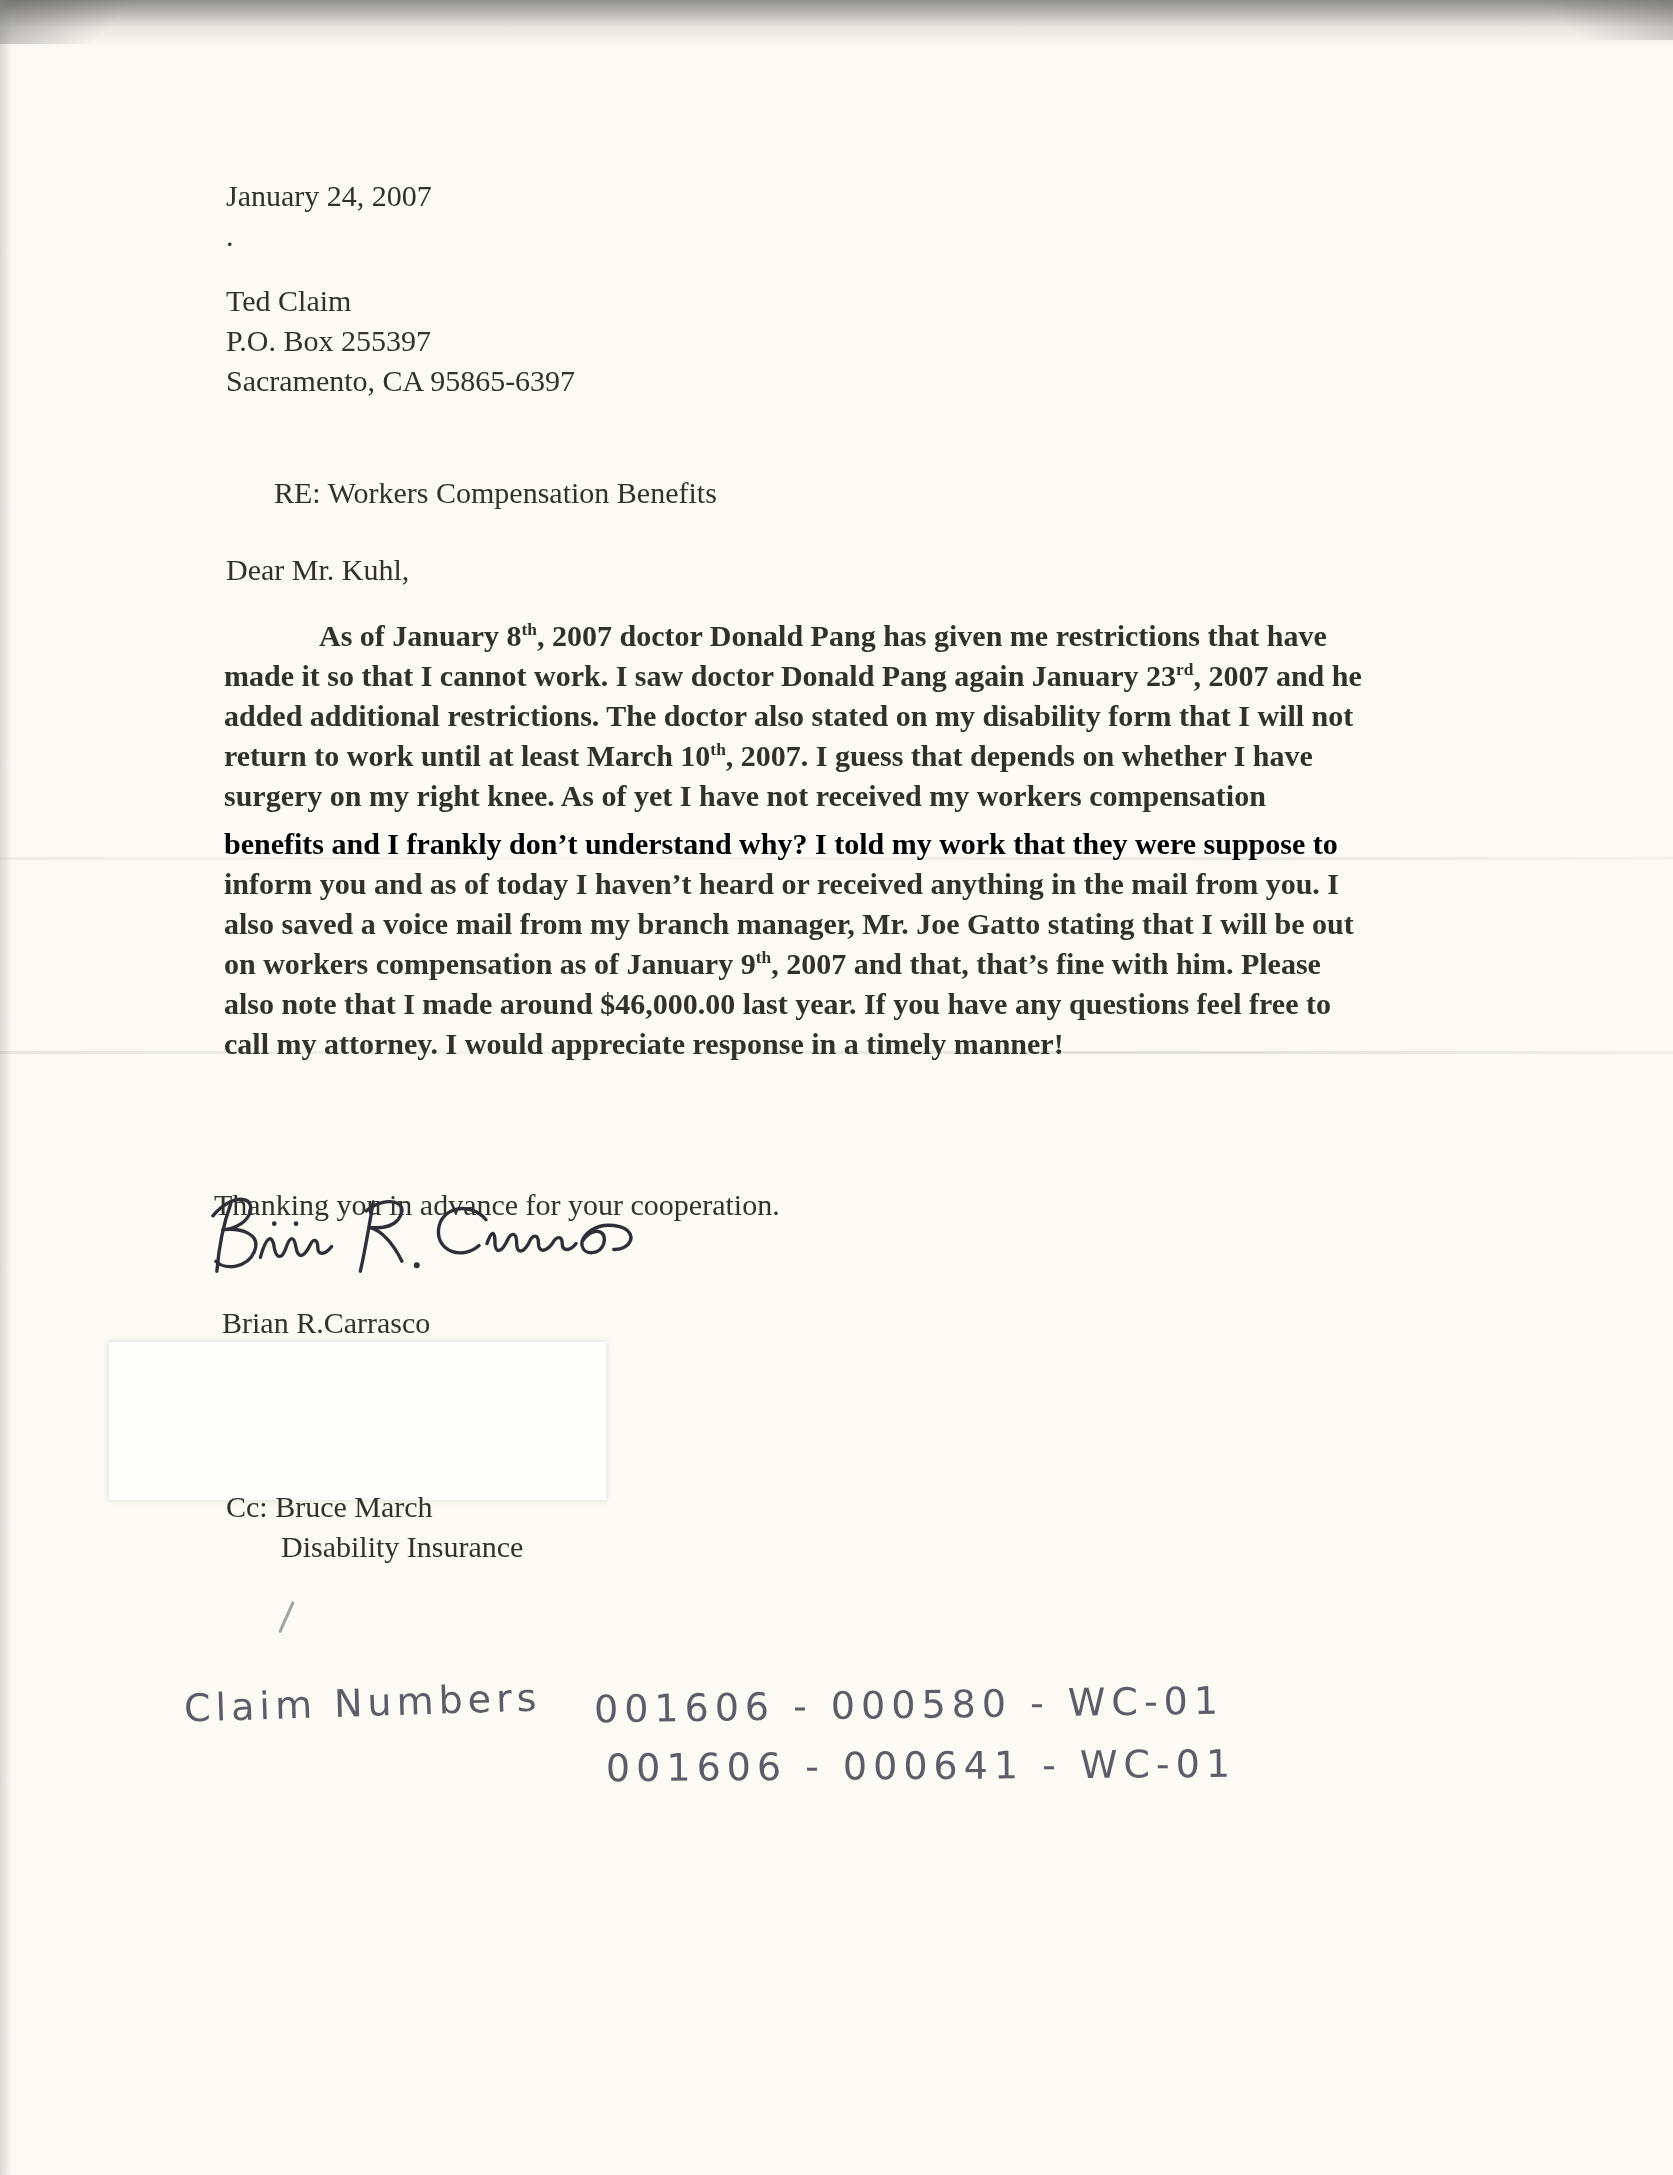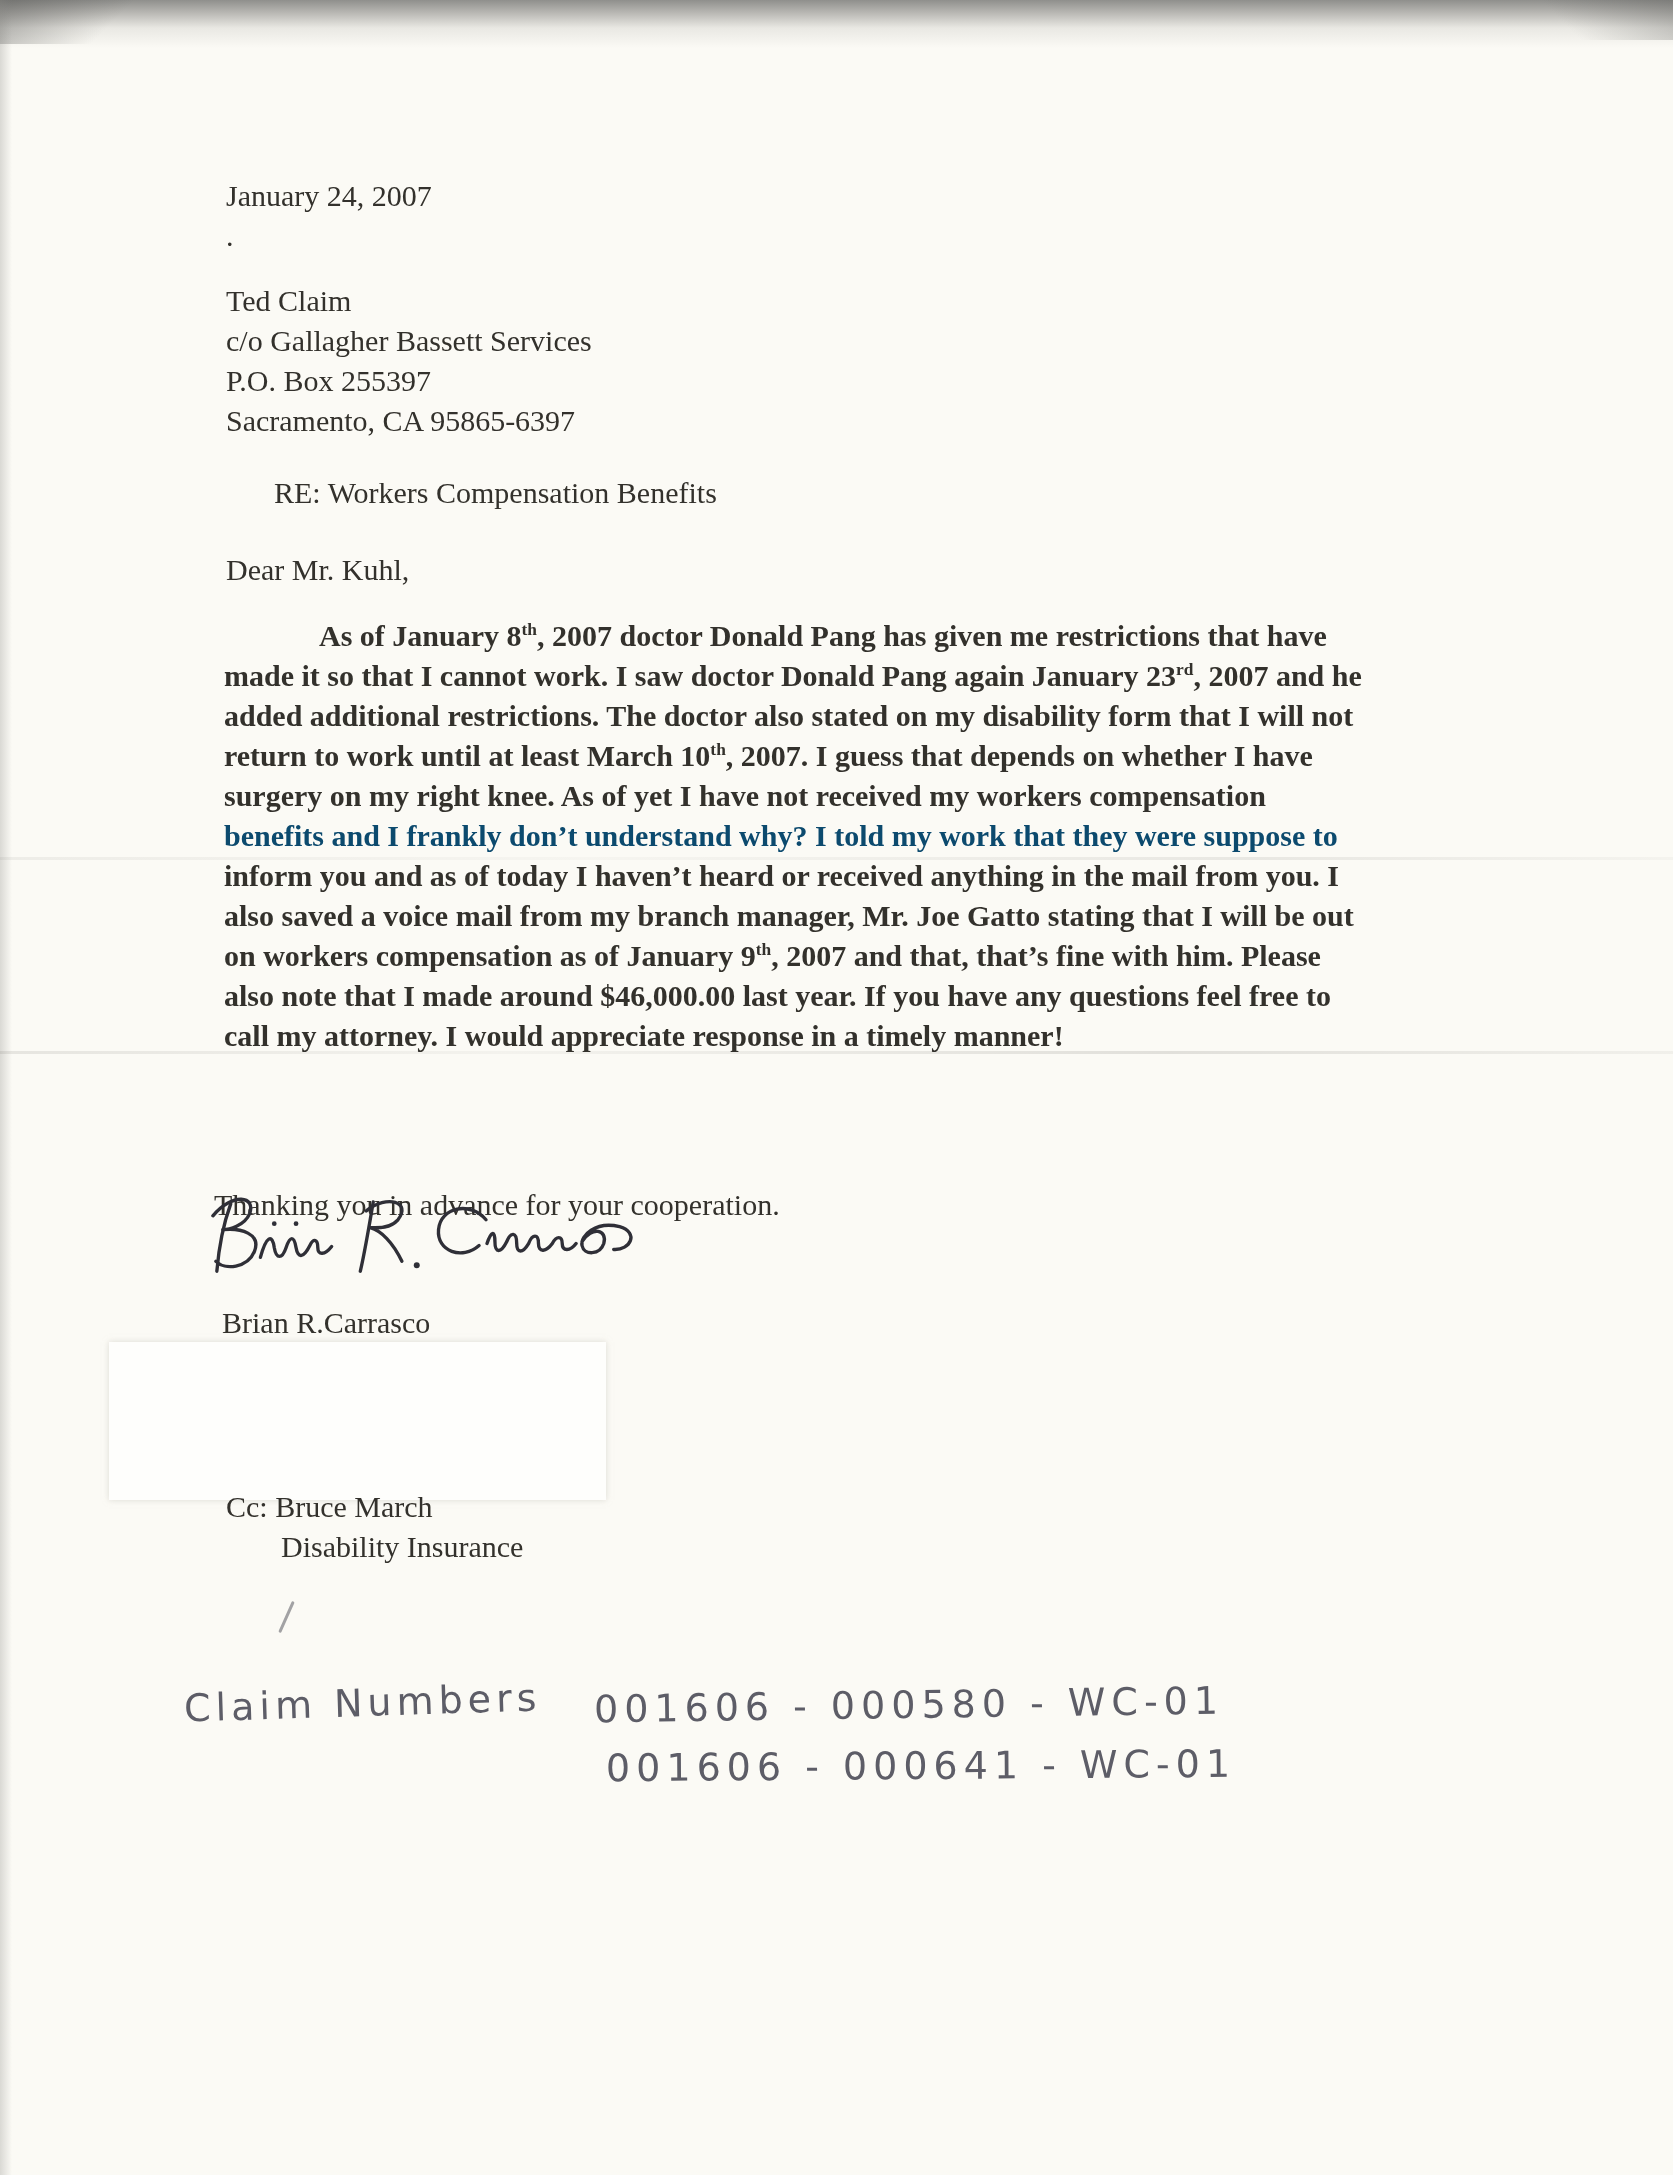--- a/index.html
+++ b/index.html
@@ -49,21 +49,21 @@
 
   
   .typed { position: absolute; font-size: 30px; line-height: 40px; }
   .date-line     { top: 176px;  left: 226px; }
   .stray-period  { top: 216px;  left: 226px; }
   .recipient     { top: 281px;  left: 226px; }
   .re-line       { top: 473px;  left: 226px; margin-left: 48px; }
   .salutation    { top: 550px;  left: 226px; }
   .body-lines    { top: 616px;  left: 224px; width: 1188px; font-weight: bold; }
   .body-lines div:first-child { padding-left: 95px; }
-  .body-lines div:nth-child(6) { color: #0c4a6e; }
+  .body-lines div:nth-child(6) { color: #000000; margin-top: 8px; }
   .body-lines sup { font-size: 0.58em; line-height: 0; vertical-align: super; }
   .closing       { top: 1154px; left: 214px; margin-top: 31px; }
   .signature-name{ top: 1303px; left: 222px; }
   .cc-block      { top: 1487px; left: 226px; }
   .cc-line-2     { margin-left: 55px; text-align: center; }
 
   
   .signature-svg { position: absolute; top: 1186px; left: 203px; }
 
   
@@ -100,21 +100,20 @@
   <div class="crease crease-1"></div>
   <div class="crease crease-2"></div>
   <div class="whiteout-patch"></div>
   <div class="pen-mark"></div>
 
   <div class="typed date-line">January 24, 2007</div>
   <div class="typed stray-period">.</div>
 
   <div class="typed recipient">
       <div>Ted Claim</div>
-      <div>c/o Gallagher Bassett Services</div>
       <div>P.O. Box 255397</div>
       <div>Sacramento, CA 95865-6397</div>
     </div>
 
   <div class="typed re-line">RE: Workers Compensation Benefits</div>
   <div class="typed salutation">Dear Mr. Kuhl,</div>
 
   <div class="typed body-lines">
       <div><span>As of January 8</span><sup>th</sup><span>, 2007 doctor Donald Pang has given me restrictions that have</span></div>
       <div><span>made it so that I cannot work. I saw doctor Donald Pang again January 23</span><sup>rd</sup><span>, 2007 and he</span></div>

